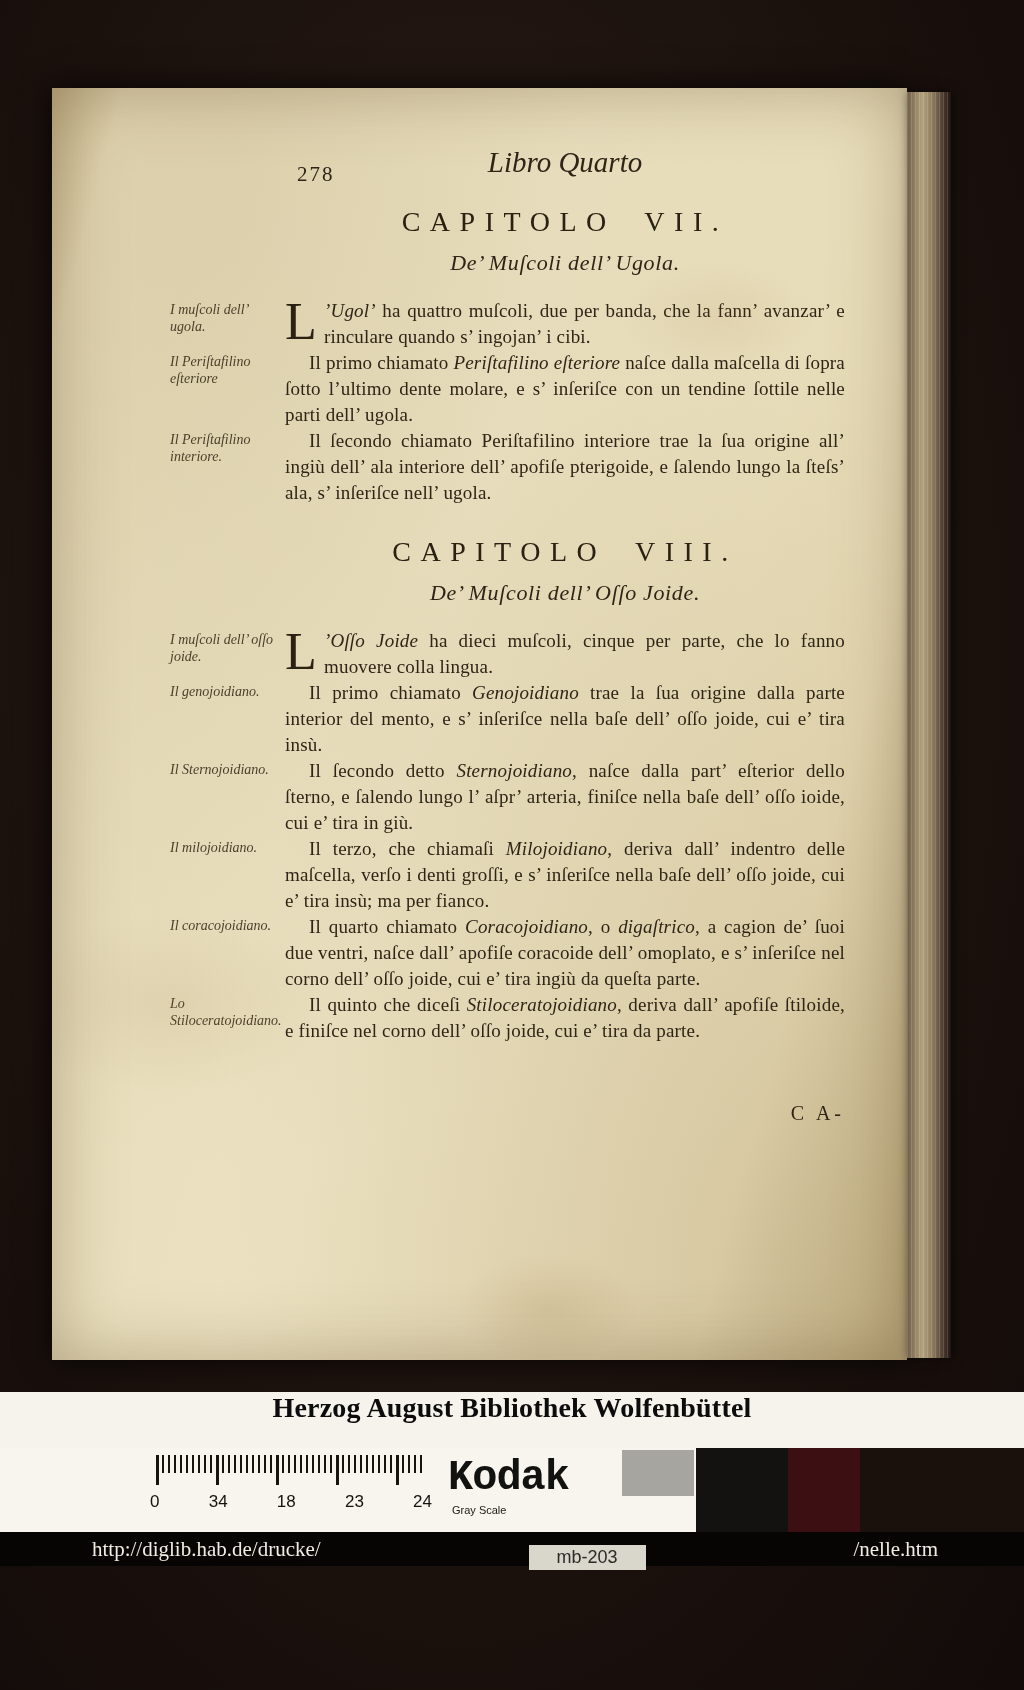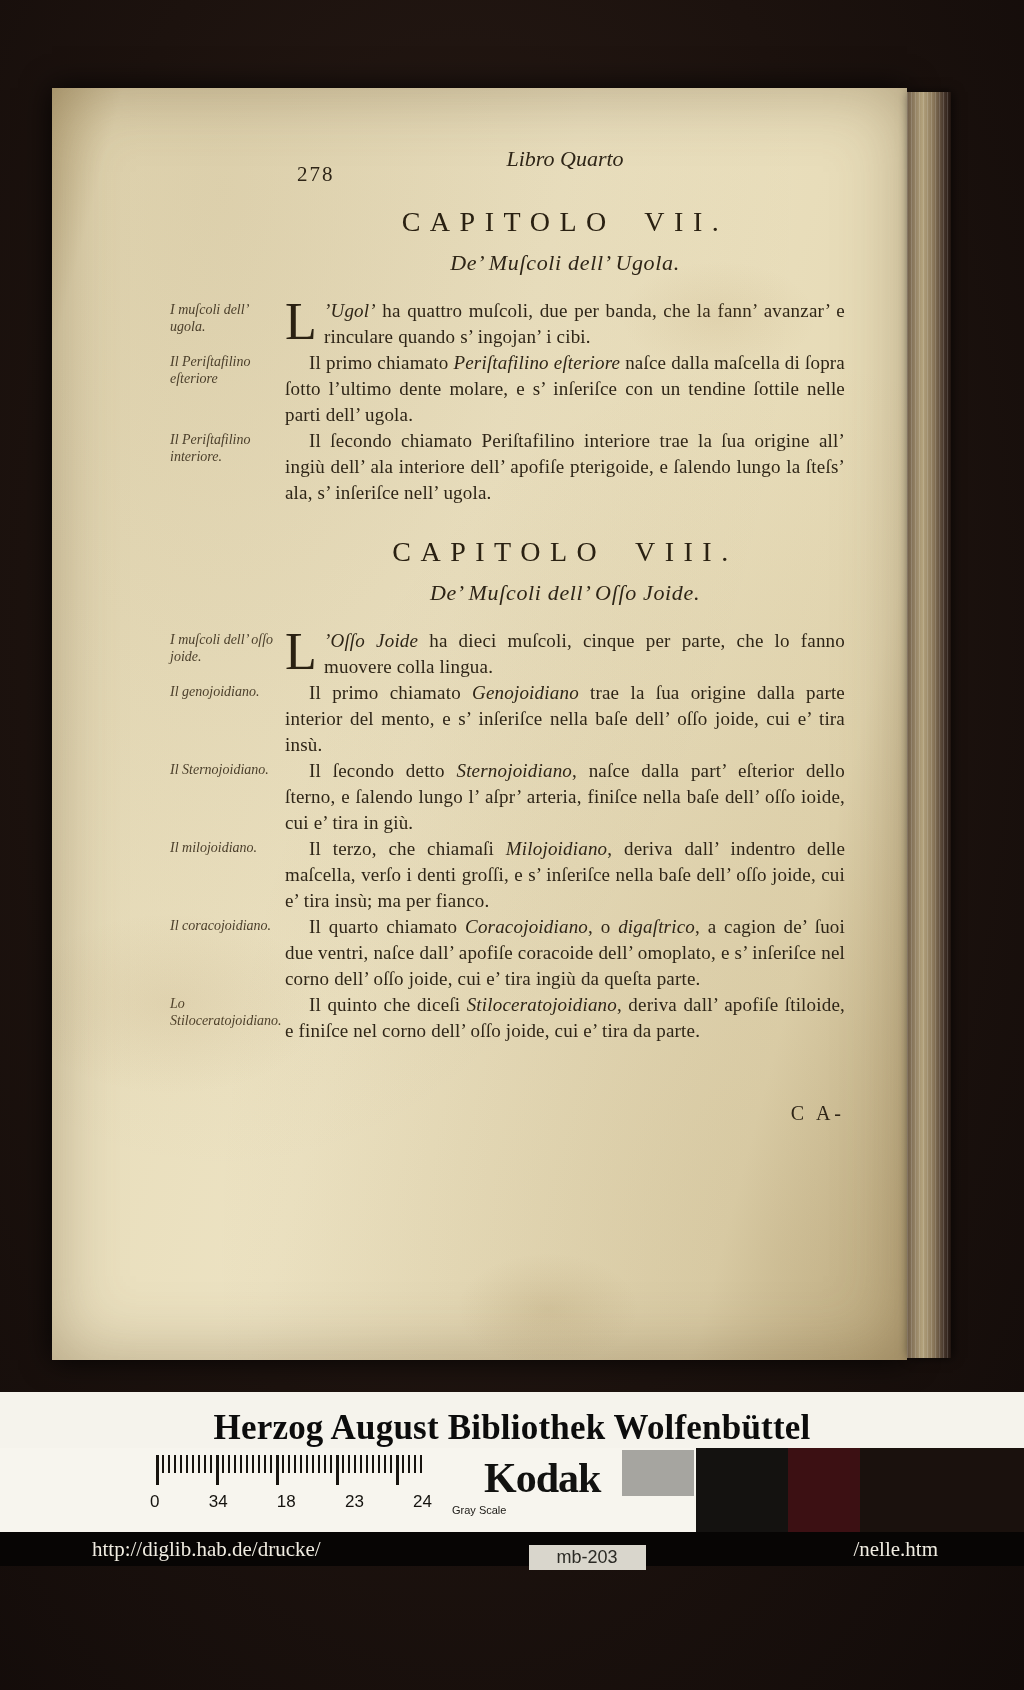--- a/index.html
+++ b/index.html
@@ -34,21 +34,21 @@
   .page-edge{
     position:absolute;left:907px;top:92px;width:44px;height:1266px;
     background:
       repeating-linear-gradient(90deg, rgba(255,255,255,.14) 0 1px, transparent 1px 4px),
       linear-gradient(90deg,#6f5d48 0%,#b3a27c 35%,#8a775a 60%,#44342a 85%,#20140f 100%);
     box-shadow:2px 0 10px rgba(0,0,0,.6);
   }
 
   .page-head{position:relative;margin:58px 0 0 233px;width:560px;height:30px;font-size:21px;}
   .pagenum{position:absolute;left:12px;top:0;letter-spacing:2px;margin-top:16px;}
-  .running{position:absolute;left:0;right:0;top:0;text-align:center;font-style:italic;font-size:22px;}
+  .running{position:absolute;left:0;right:0;top:0;text-align:center;font-style:italic;font-size:29px;}
 
   .chapter{margin-left:118px;}
   .chapter-title{
     margin:30px 0 12px 115px;width:560px;text-align:center;
     font-size:28px;letter-spacing:.34em;word-spacing:.45em;color:#2a2112;
   }
   .chapter-subtitle{
     margin:0 0 22px 115px;width:560px;text-align:center;
     font-style:italic;font-size:22px;letter-spacing:.03em;
   }
@@ -67,22 +67,22 @@
     color:#2a2112;
   }
   .catchword{
     margin:58px 0 0 233px;width:560px;text-align:right;
     font-size:20px;letter-spacing:4px;padding-right:6px;
   }
 
   
   .banner{
     position:absolute;left:0;top:1392px;width:1024px;height:56px;
-    background:#f5f3ec;display:flex;align-items:flex-end;justify-content:center;
-    font-weight:bold;font-size:35px;color:#0c0c0c;letter-spacing:.2px;
+    background:#f5f3ec;display:flex;align-items:flex-start;justify-content:center;
+    font-weight:bold;font-size:28px;color:#0c0c0c;letter-spacing:.2px;
   }
 
   
   .kodak-strip{
     position:absolute;left:0;top:1448px;width:1024px;height:84px;
     background:linear-gradient(90deg,#f7f5ee 0,#f7f5ee 860px,#1a110d 860px);
   }
   .ruler{position:absolute;left:150px;top:0;width:282px;height:84px;}
   .ticks{
     position:absolute;left:6px;top:7px;width:268px;height:30px;
@@ -91,22 +91,22 @@
       repeating-linear-gradient(90deg,#17140f 0 2.6px,transparent 2.6px 60px);
     background-size:100% 18px,100% 30px;
     background-repeat:no-repeat;
   }
   .nums{
     position:absolute;left:0;top:44px;width:282px;display:flex;justify-content:space-between;
     font-family:"Liberation Sans","DejaVu Sans",sans-serif;font-size:17px;color:#15130f;
   }
   .kodak{position:absolute;left:448px;top:6px;}
   .kodak-word{
-    font-family:Liberation Serif, serif;font-weight:bold;
-    font-size:42px;letter-spacing:-1px;color:#121210;margin-left:36px;
+    font-family:Liberation Mono, monospace;font-weight:bold;
+    font-size:42px;letter-spacing:-1px;color:#121210;
   }
   .gray-word{
     font-family:"Liberation Sans","DejaVu Sans",sans-serif;font-size:11px;color:#1c1a16;
     margin:2px 0 0 4px;
   }
   .patch{position:absolute;}
   .patch-gray{left:622px;top:2px;width:72px;height:46px;background:#a6a5a0;}
   .patch-black{left:696px;top:0;width:92px;height:84px;background:#141210;}
   .patch-maroon{left:788px;top:0;width:72px;height:84px;background:#3c1013;}
 

